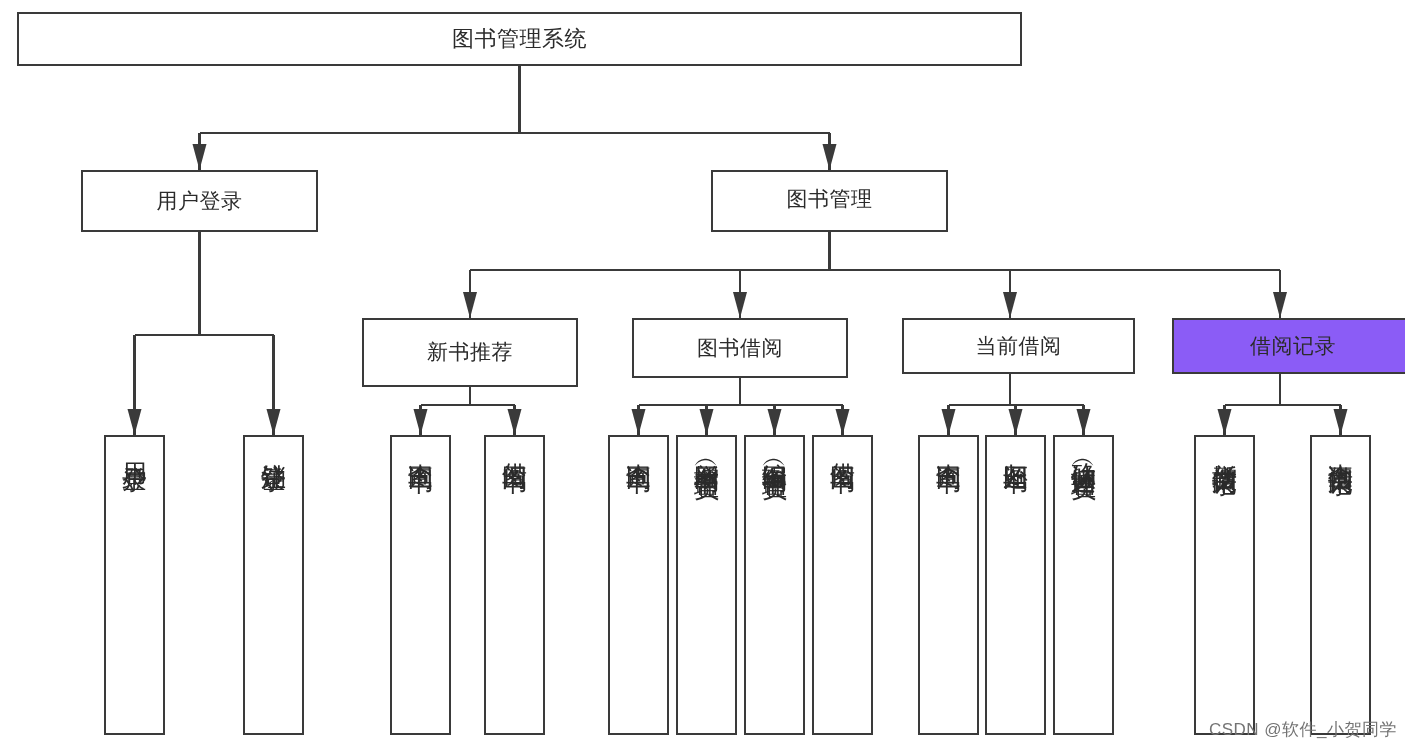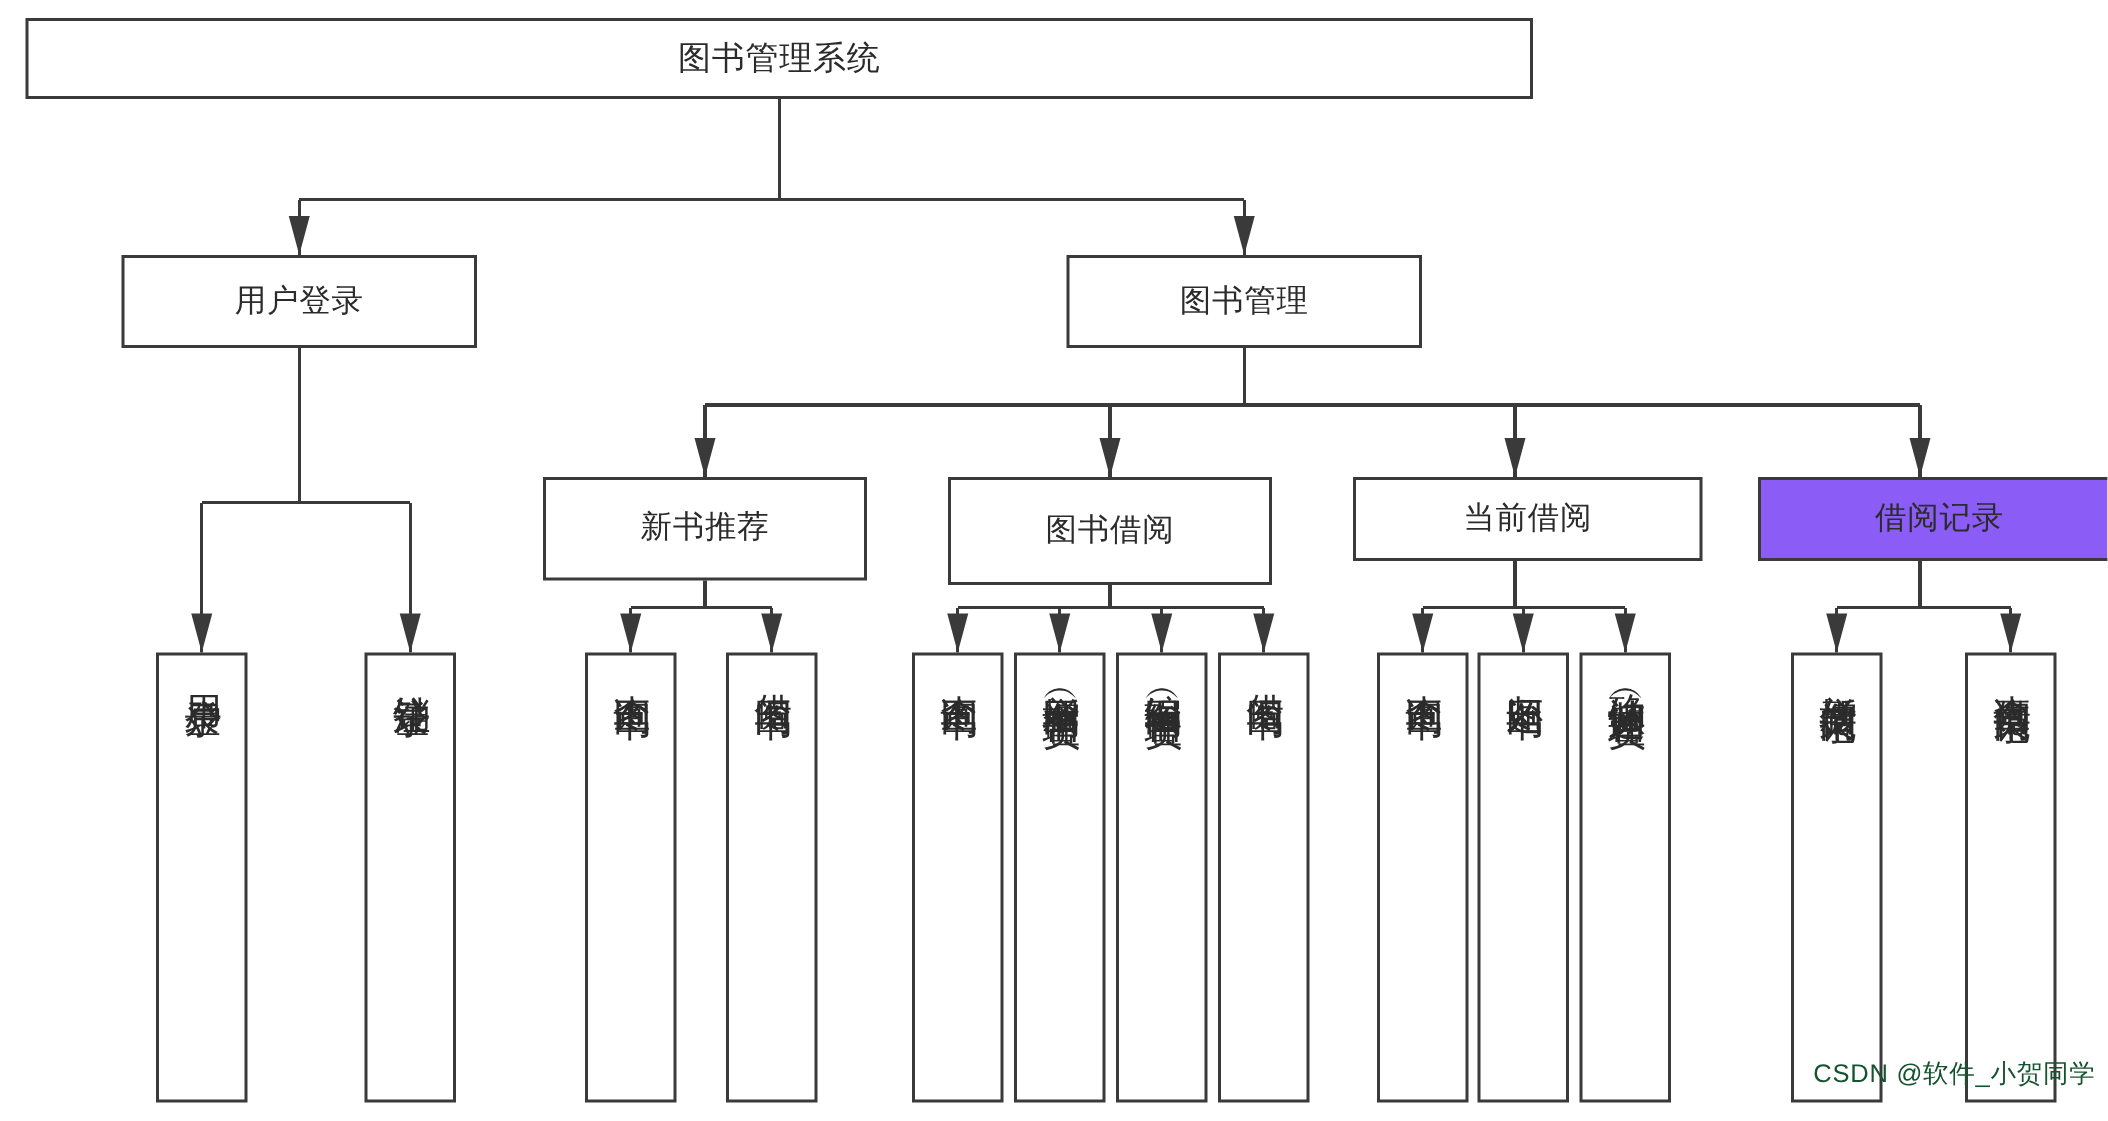--- a/index.html
+++ b/index.html
@@ -55,23 +55,23 @@
     font-size: 25px;
     letter-spacing: 2px;
     line-height: 1;
   }
   .node-box.root .node-label {
     font-size: 22px;
   }
   #watermark {
     position: absolute;
     right: 8px;
-    bottom: 20px;
+    bottom: 6px;
     font-size: 17px;
-    color: #14532d;
+    color: #737373;
     letter-spacing: 0.5px;
     white-space: nowrap;
     pointer-events: none;
   }
 </style>
 </head>
 <body>
 
 <div id="diagram-root">
   <svg id="diagram-svg" viewBox="0 0 1405 747">
@@ -129,26 +129,26 @@
       <path d="M1333.5,409 L1347.5,409 L1340.5,435 Z" fill="#3a3a3a"></path>
     </svg>
   <div id="node-layer">
       <div class="node-box horizontal root" style="left: 17px; top: 12px; width: 1005px; height: 54px; border-color: rgb(58, 58, 58); background: rgb(255, 255, 255);">
         <span class="node-label" style="color: rgb(43, 43, 43);">图书管理系统</span>
       </div>
       <div class="node-box horizontal" style="left: 81px; top: 170px; width: 237px; height: 62px; border-color: rgb(58, 58, 58); background: rgb(255, 255, 255);">
         <span class="node-label" style="color: rgb(43, 43, 43);">用户登录</span>
       </div>
       <div class="node-box horizontal" style="left: 711px; top: 170px; width: 237px; height: 62px; border-color: rgb(58, 58, 58); background: rgb(255, 255, 255);">
-        <span class="node-label" style="color: rgb(43, 43, 43);">图书管理</span>
+        <span class="node-label" style="color: rgb(43, 43, 43); font-family: Liberation Mono, monospace;">图书管理</span>
       </div>
       <div class="node-box horizontal" style="left: 362px; top: 318px; width: 216px; height: 69px; border-color: rgb(58, 58, 58); background: rgb(255, 255, 255);">
         <span class="node-label" style="color: rgb(43, 43, 43);">新书推荐</span>
       </div>
-      <div class="node-box horizontal" style="left: 632px; top: 318px; width: 216px; height: 72px; border-color: rgb(58, 58, 58); background: rgb(255, 255, 255);">
+      <div class="node-box horizontal" style="left: 632px; top: 318px; width: 216px; height: 60px; border-color: rgb(58, 58, 58); background: rgb(255, 255, 255);">
         <span class="node-label" style="color: rgb(43, 43, 43);">图书借阅</span>
       </div>
       <div class="node-box horizontal" style="left: 902px; top: 318px; width: 233px; height: 56px; border-color: rgb(58, 58, 58); background: rgb(255, 255, 255);">
         <span class="node-label" style="color: rgb(43, 43, 43);">当前借阅</span>
       </div>
       <div class="node-box horizontal" style="left: 1172px; top: 318px; width: 242px; height: 56px; border-color: rgb(58, 58, 58); background: #8b5cf6;">
         <span class="node-label" style="color: rgb(43, 43, 43);">借阅记录</span>
       </div>
       <div class="node-box vertical" style="left: 104px; top: 435px; width: 61px; height: 300px; border-color: rgb(58, 58, 58); background: rgb(255, 255, 255);">
         <span class="node-label" style="color: rgb(43, 43, 43);">用户登录</span>

